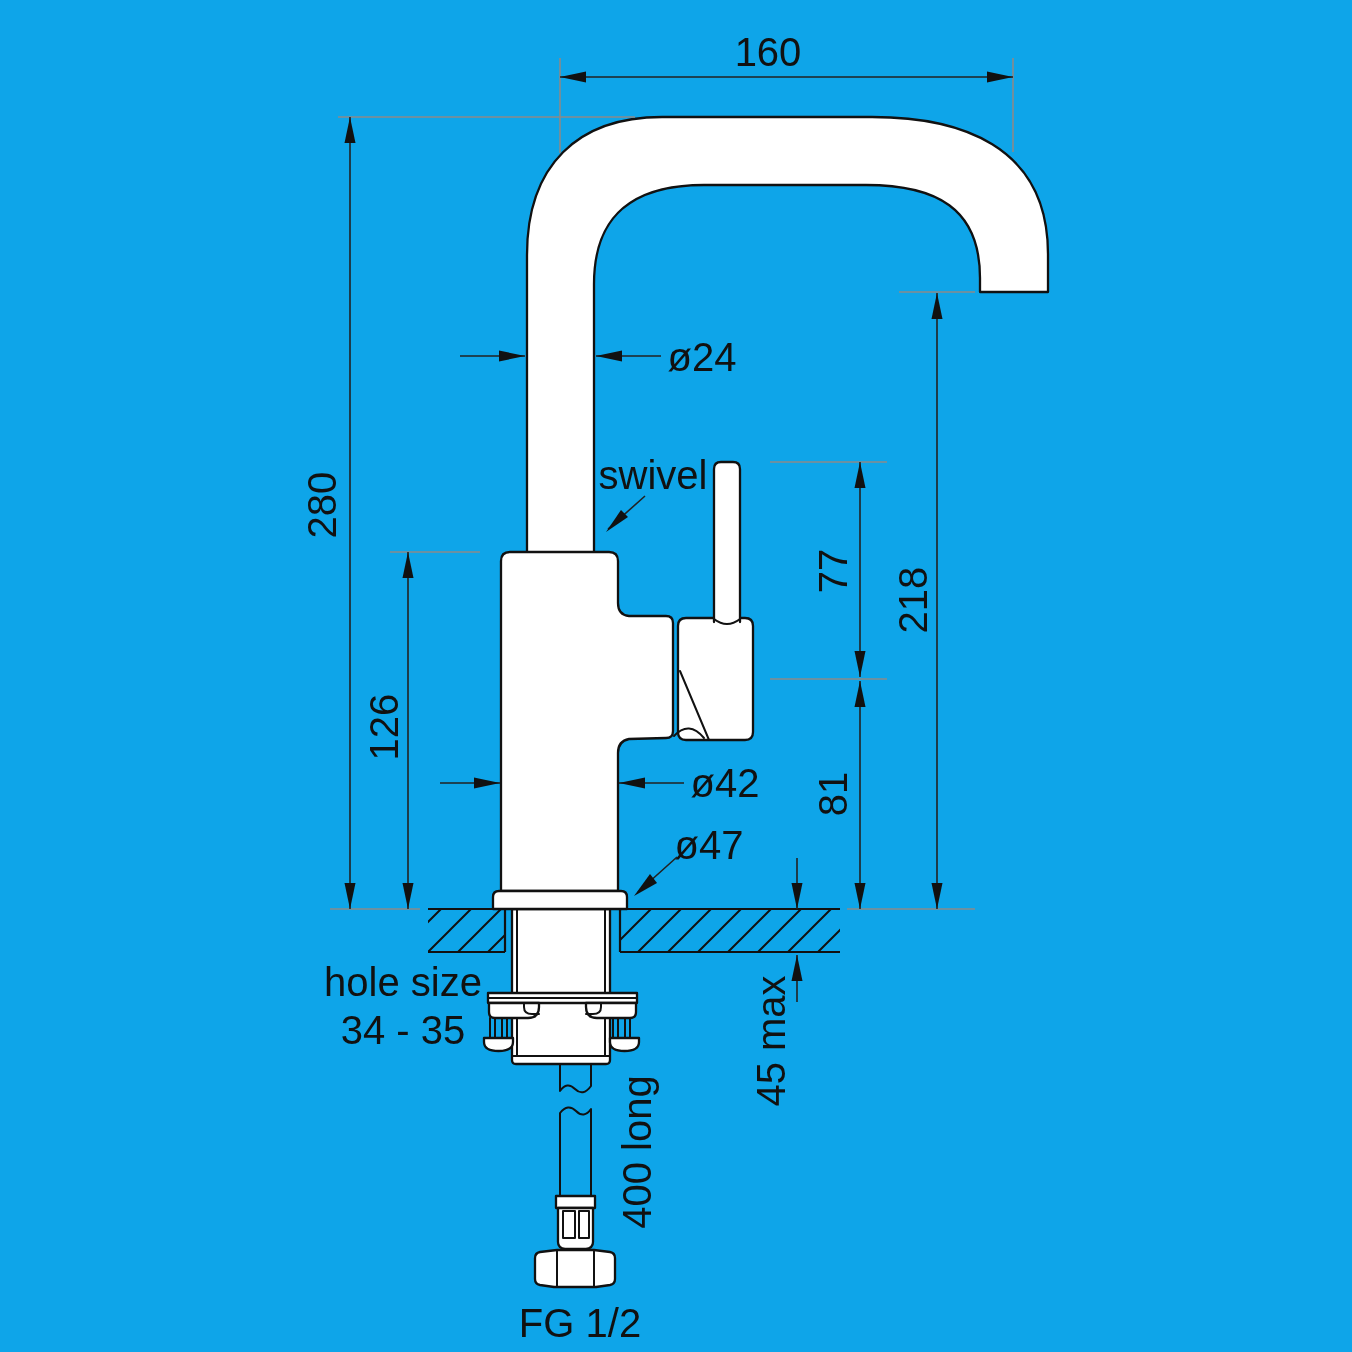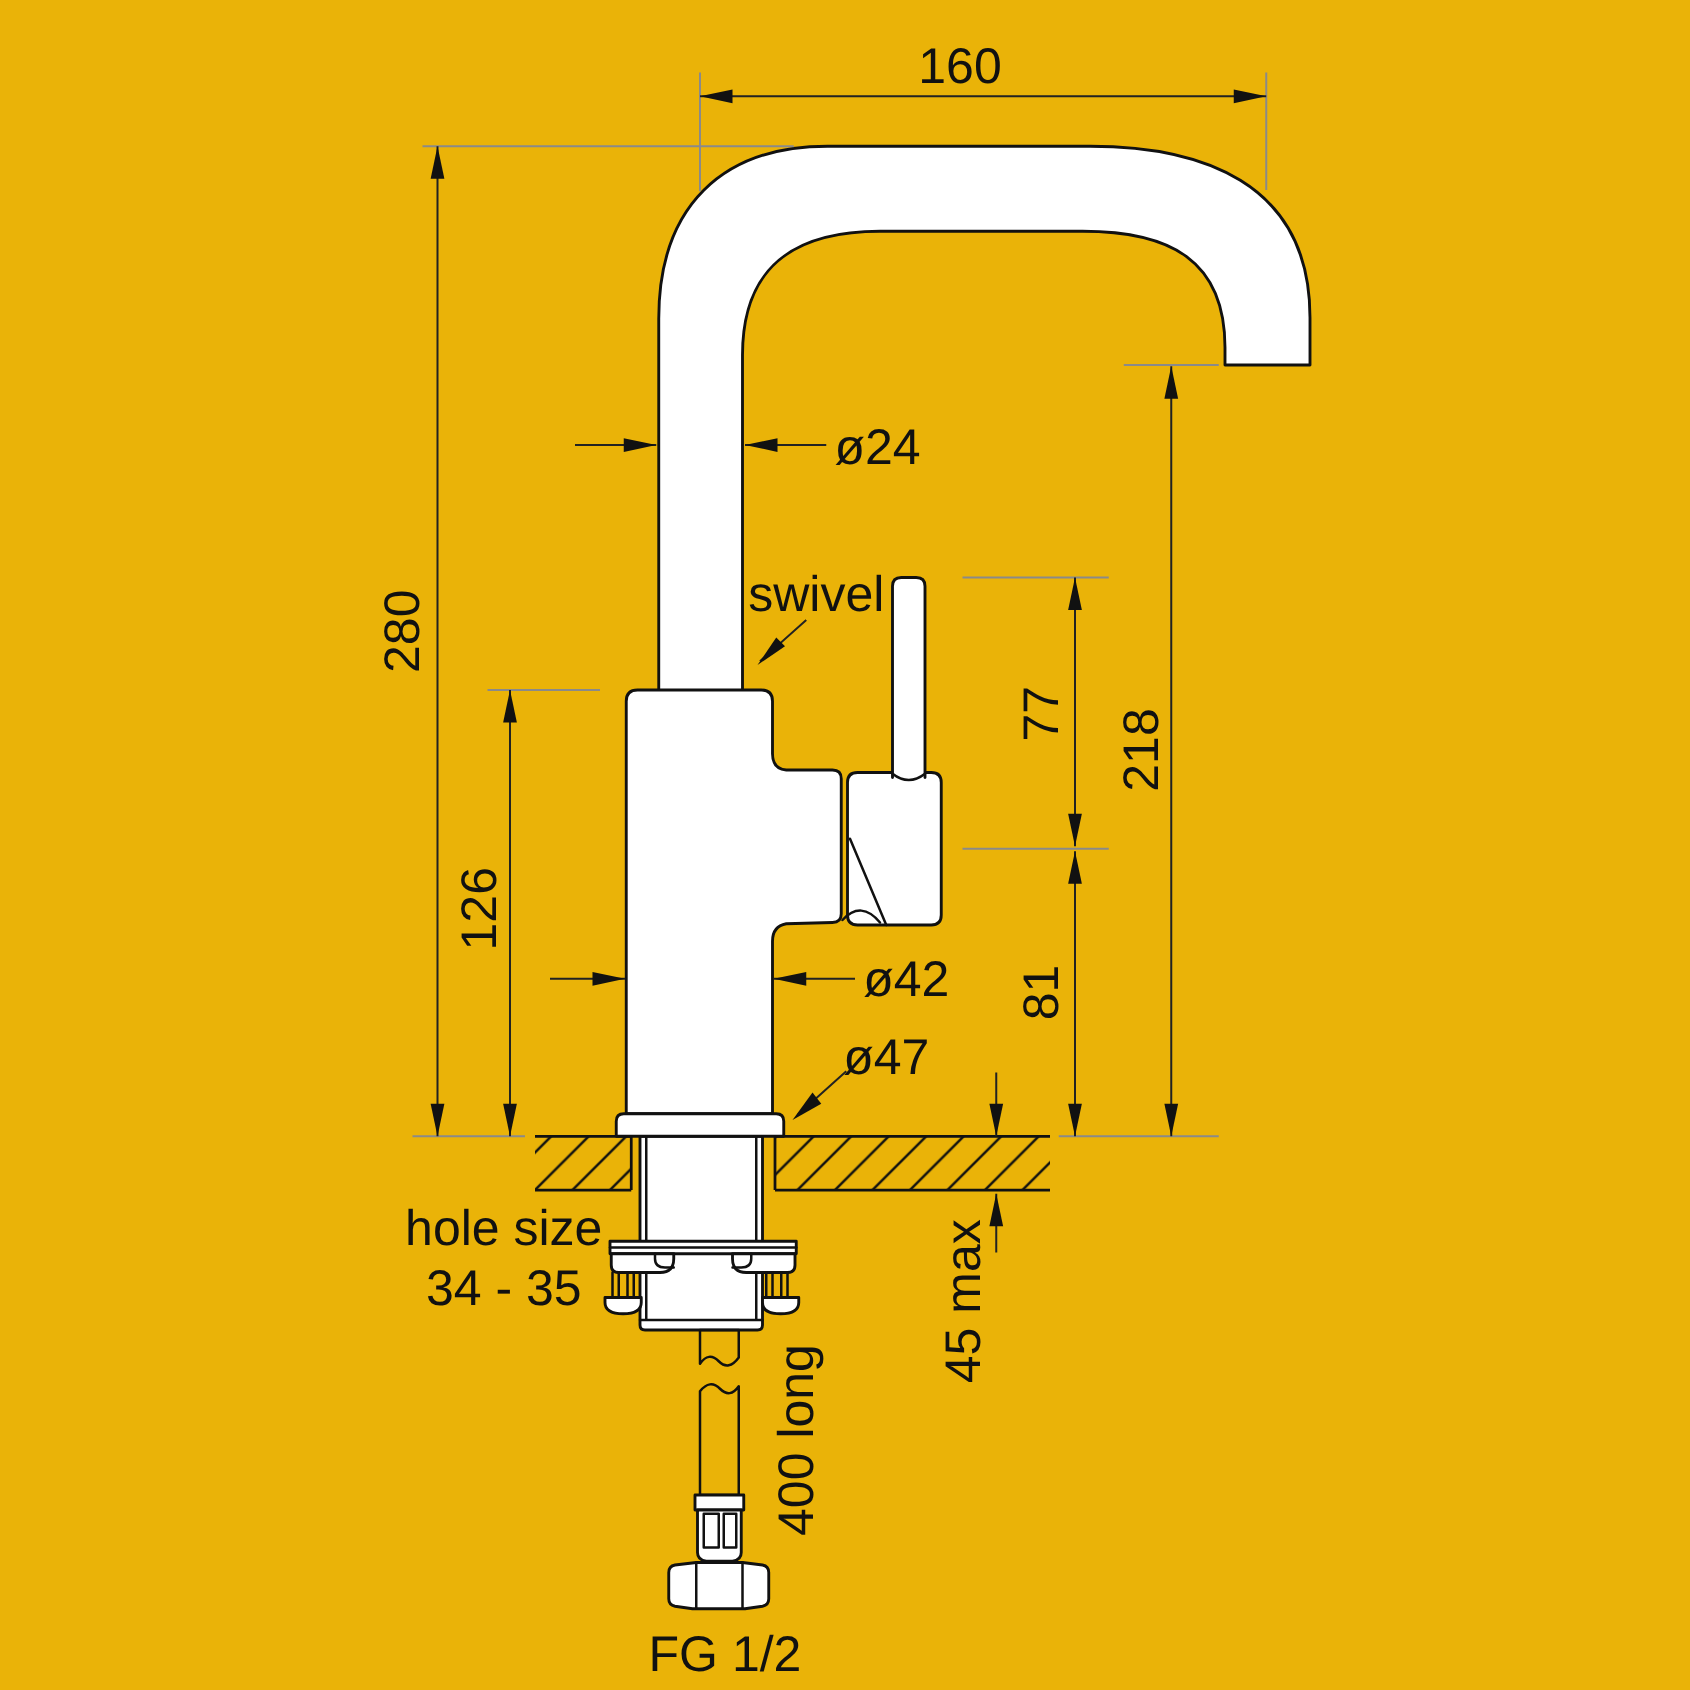--- a/index.html
+++ b/index.html
@@ -1,17 +1,17 @@
 <!DOCTYPE html>
 <html><head>
 <meta charset="utf-8">
 <style>
   html, body { margin: 0; padding: 0; background: #ffffff; }
   .page {
-    width: 1352px; height: 1352px; background: #eab308;
+    width: 1352px; height: 1352px; background: #0ea5e9;
     position: relative; overflow: hidden;
     font-family: "Liberation Sans", sans-serif;
   }
   svg { display: block; }
   .outline { stroke: #111111; stroke-width: 2.3; fill: #ffffff; stroke-linejoin: round; stroke-linecap: round; }
   .outline-thin { stroke: #111111; stroke-width: 2; fill: none; stroke-linejoin: round; stroke-linecap: round; }
   .slabline { stroke: #111111; stroke-width: 2.2; fill: none; stroke-linecap: butt; }
   .ext { stroke: #8a8a8a; stroke-width: 1.6; fill: none; }
   .dim { stroke: #222222; stroke-width: 1.6; fill: none; }
   .arrow { fill: #111111; stroke: none; }

